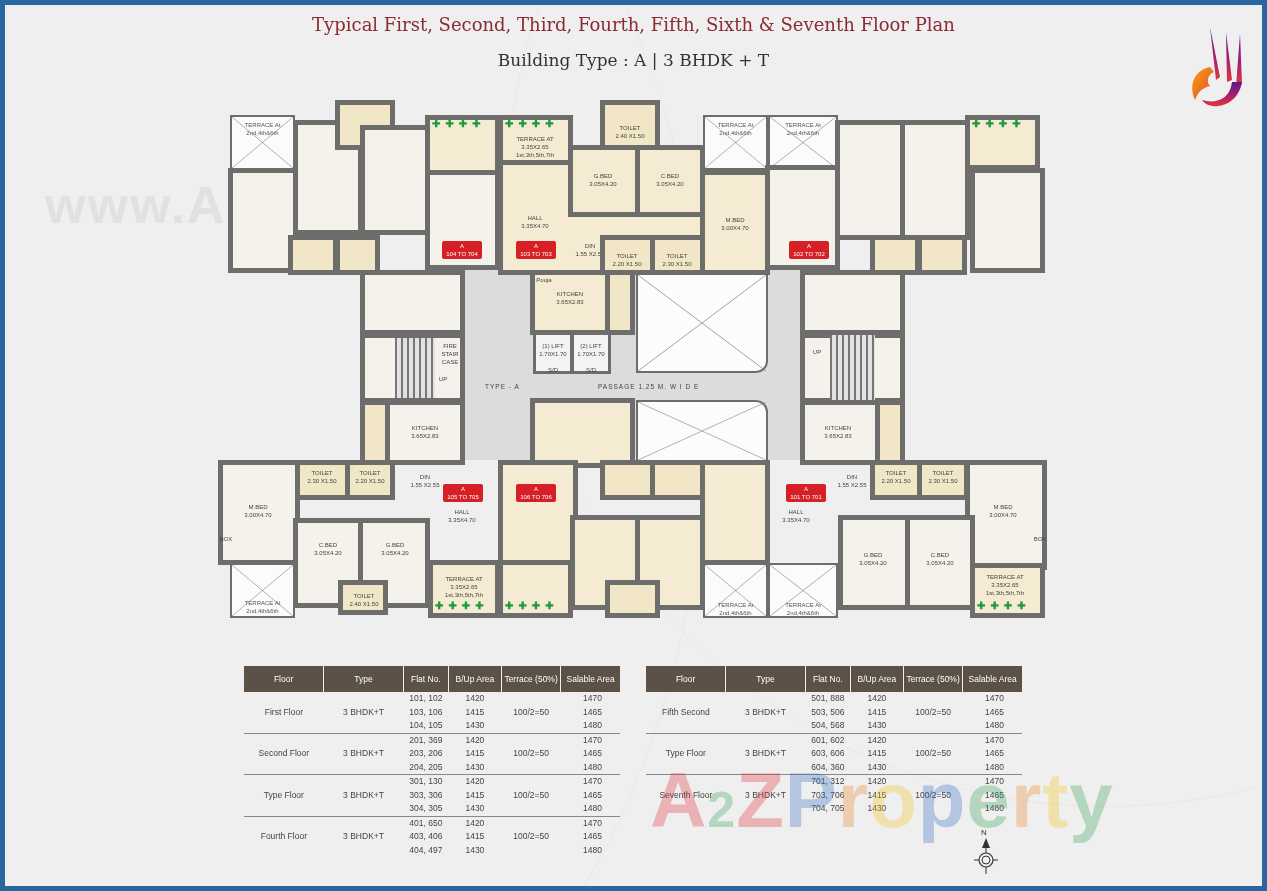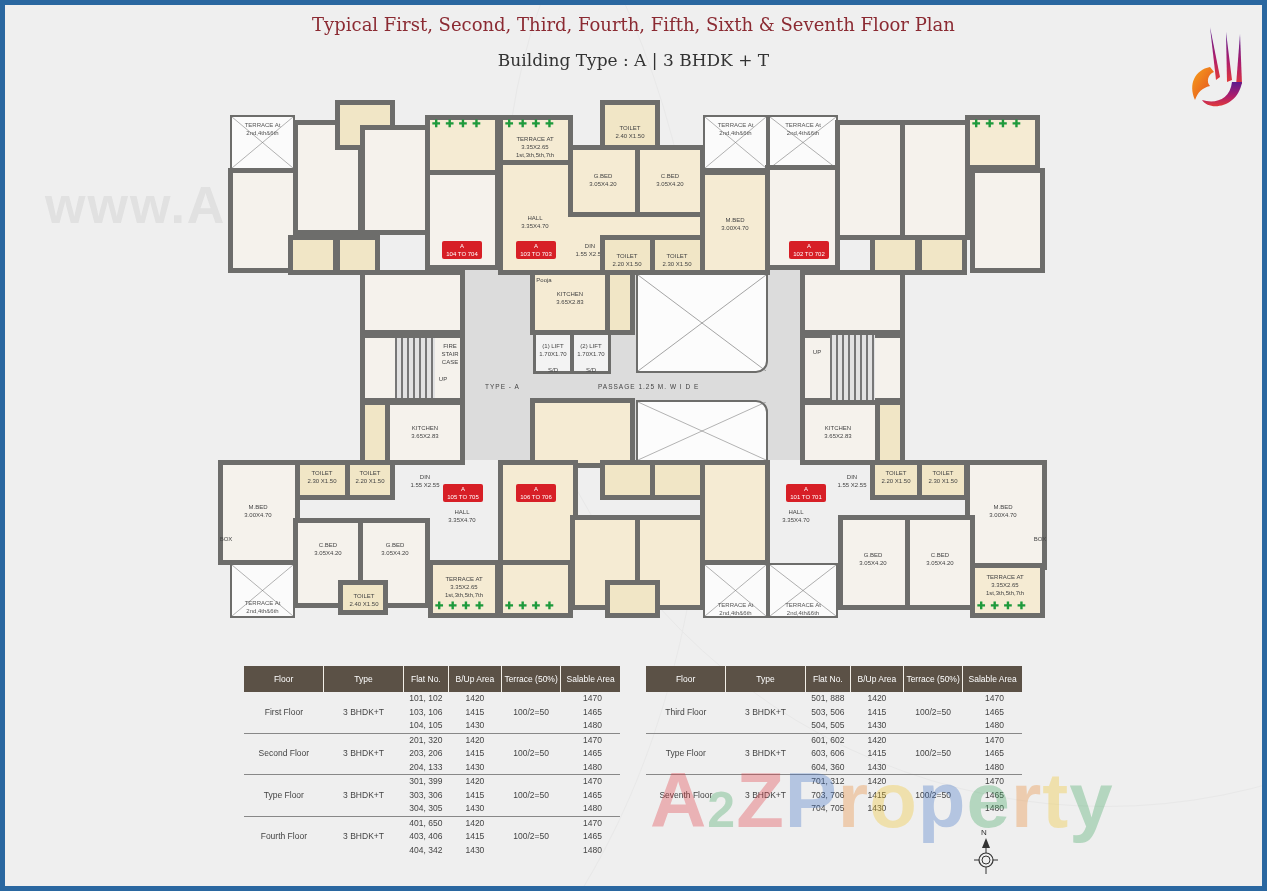--- a/index.html
+++ b/index.html
@@ -347,39 +347,39 @@
         <td style="text-align: right; padding-right: 18px;">1465</td>
       </tr>
       <tr class="grp-end">
         <td>104, 105</td>
         <td>1430</td>
         <td style="text-align: right; padding-right: 18px;">1480</td>
       </tr>
       <tr>
         <td rowspan="3" style="border-bottom: 1px solid rgb(136, 136, 136);">Second Floor</td>
         <td rowspan="3" style="border-bottom: 1px solid rgb(136, 136, 136);">3 BHDK+T</td>
-        <td>201, 320</td>
+        <td>201, 369</td>
         <td>1420</td>
         <td rowspan="3" style="border-bottom: 1px solid rgb(136, 136, 136);">100/2=50</td>
         <td style="text-align: right; padding-right: 18px;">1470</td>
       </tr>
       <tr>
         <td>203, 206</td>
         <td>1415</td>
         <td style="text-align: right; padding-right: 18px;">1465</td>
       </tr>
       <tr class="grp-end">
-        <td>204, 133</td>
+        <td>204, 205</td>
         <td>1430</td>
         <td style="text-align: right; padding-right: 18px;">1480</td>
       </tr>
       <tr>
         <td rowspan="3" style="border-bottom: 1px solid rgb(136, 136, 136);">Type Floor</td>
         <td rowspan="3" style="border-bottom: 1px solid rgb(136, 136, 136);">3 BHDK+T</td>
-        <td>301, 399</td>
+        <td>301, 130</td>
         <td>1420</td>
         <td rowspan="3" style="border-bottom: 1px solid rgb(136, 136, 136);">100/2=50</td>
         <td style="text-align: right; padding-right: 18px;">1470</td>
       </tr>
       <tr>
         <td>303, 306</td>
         <td>1415</td>
         <td style="text-align: right; padding-right: 18px;">1465</td>
       </tr>
       <tr class="grp-end">
@@ -394,21 +394,21 @@
         <td>1420</td>
         <td rowspan="3" style="border-bottom: none;">100/2=50</td>
         <td style="text-align: right; padding-right: 18px;">1470</td>
       </tr>
       <tr>
         <td>403, 406</td>
         <td>1415</td>
         <td style="text-align: right; padding-right: 18px;">1465</td>
       </tr>
       <tr>
-        <td>404, 342</td>
+        <td>404, 497</td>
         <td>1430</td>
         <td style="text-align: right; padding-right: 18px;">1480</td>
       </tr>
     </tbody>
 </table>
 
 <table class="area" id="tbl-right" style="left:646px;top:666px;width:376px;">
   <colgroup>
       <col style="width:78px">
       <col style="width:78px">
@@ -422,34 +422,34 @@
       <th>Floor</th>
       <th>Type</th>
       <th>Flat No.</th>
       <th>B/Up Area</th>
       <th>Terrace (50%)</th>
       <th>Salable Area</th>
     </tr>
   </thead>
   <tbody id="tbody-right">
       <tr>
-        <td rowspan="3" style="border-bottom: 1px solid rgb(136, 136, 136);">Third Floor</td>
+        <td rowspan="3" style="border-bottom: 1px solid rgb(136, 136, 136);">Fifth Second</td>
         <td rowspan="3" style="border-bottom: 1px solid rgb(136, 136, 136);">3 BHDK+T</td>
         <td>501, 888</td>
         <td>1420</td>
         <td rowspan="3" style="border-bottom: 1px solid rgb(136, 136, 136);">100/2=50</td>
         <td style="text-align: right; padding-right: 18px;">1470</td>
       </tr>
       <tr>
         <td>503, 506</td>
         <td>1415</td>
         <td style="text-align: right; padding-right: 18px;">1465</td>
       </tr>
       <tr class="grp-end">
-        <td>504, 505</td>
+        <td>504, 568</td>
         <td>1430</td>
         <td style="text-align: right; padding-right: 18px;">1480</td>
       </tr>
       <tr>
         <td rowspan="3" style="border-bottom: 1px solid rgb(136, 136, 136);">Type Floor</td>
         <td rowspan="3" style="border-bottom: 1px solid rgb(136, 136, 136);">3 BHDK+T</td>
         <td>601, 602</td>
         <td>1420</td>
         <td rowspan="3" style="border-bottom: 1px solid rgb(136, 136, 136);">100/2=50</td>
         <td style="text-align: right; padding-right: 18px;">1470</td>

